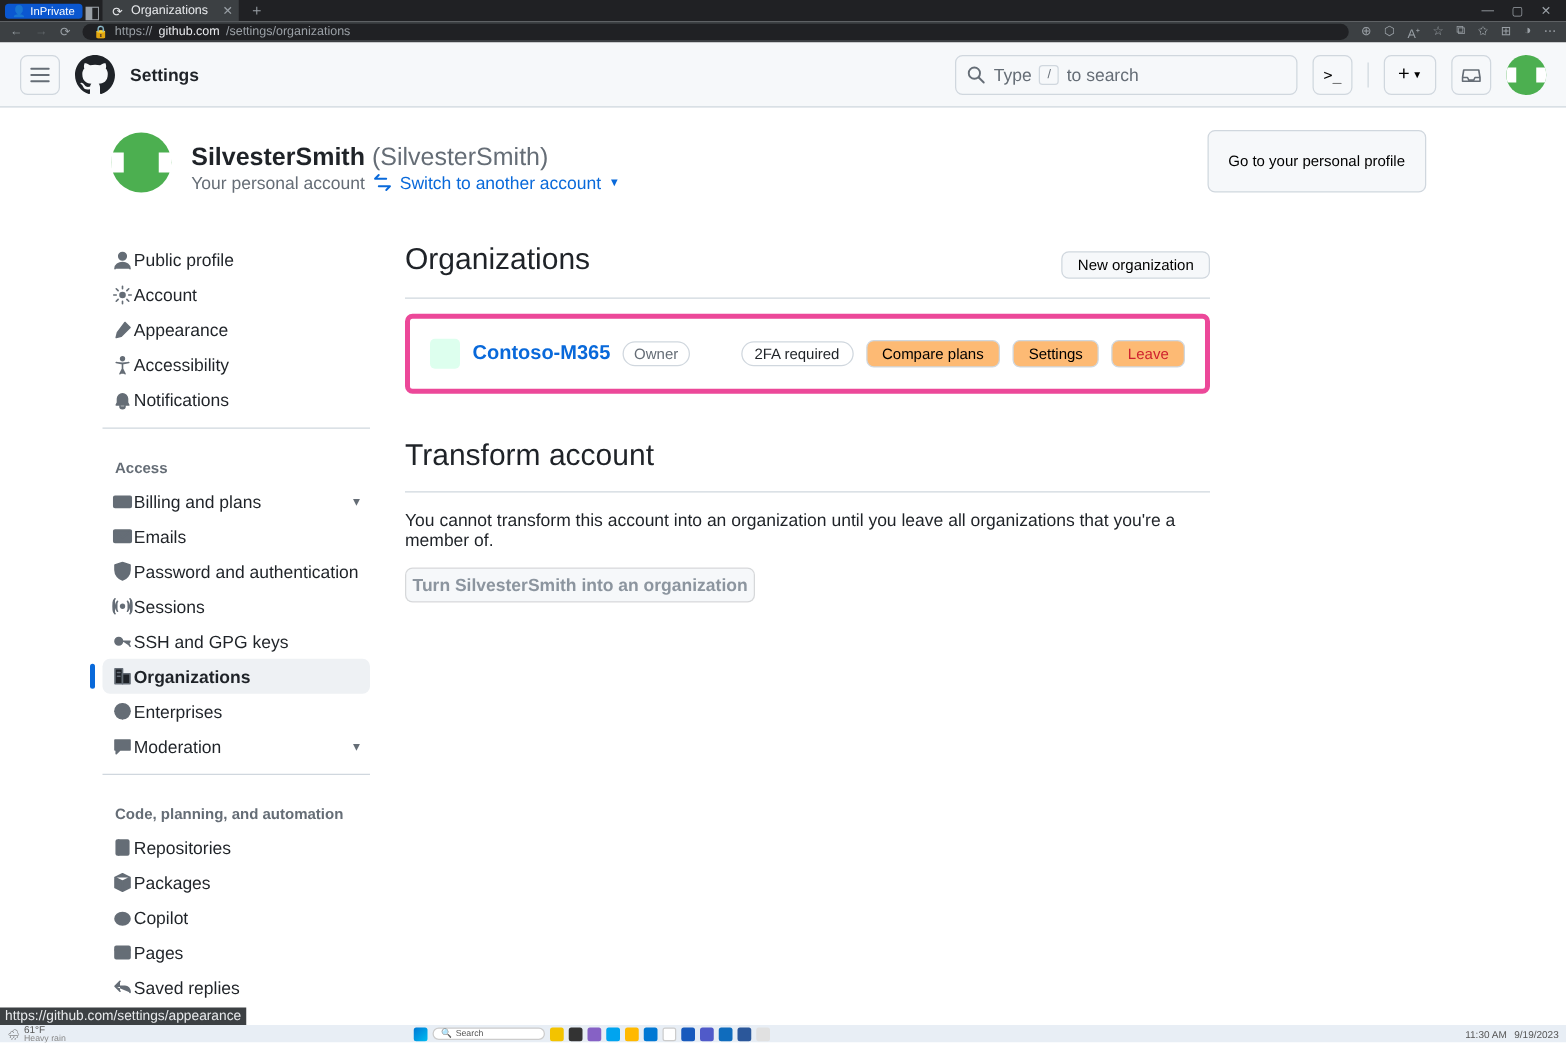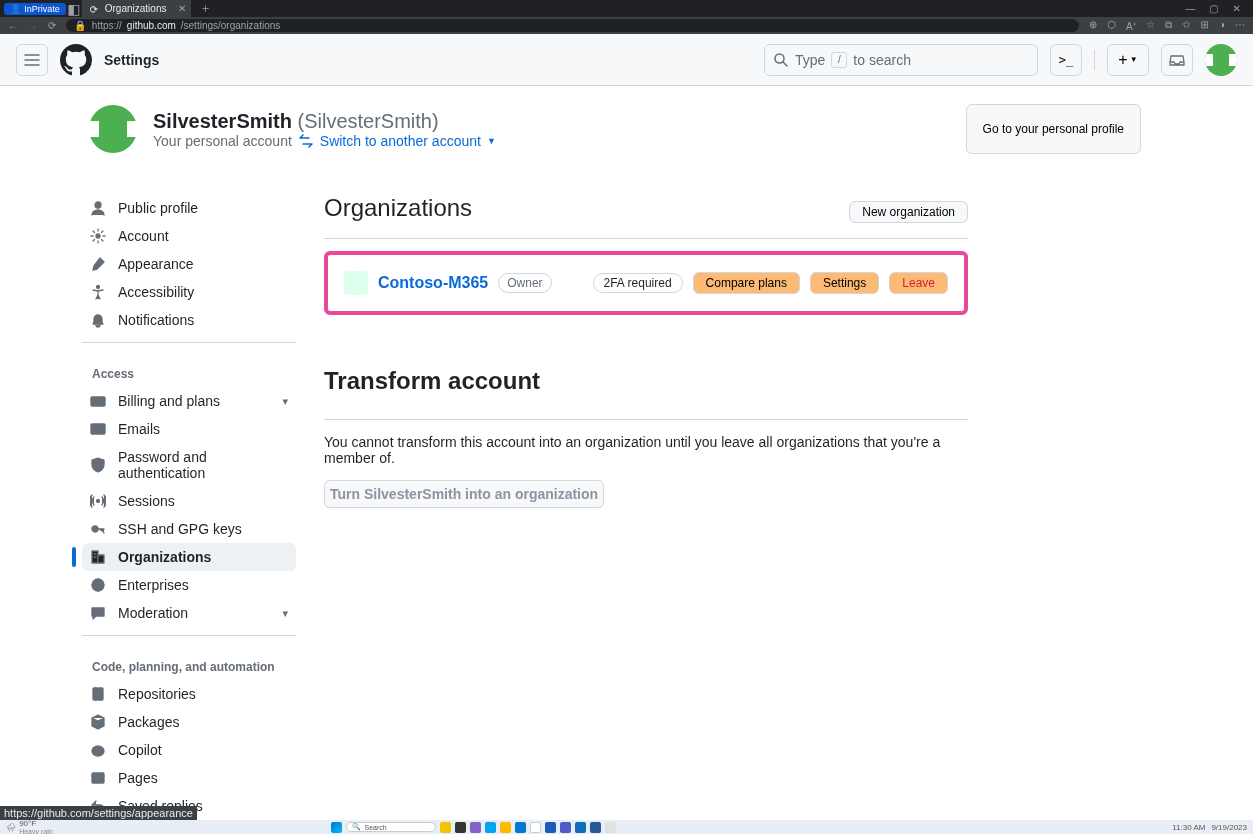--- a/index.html
+++ b/index.html
@@ -157,21 +157,21 @@
   gap: 24px;
   height: calc(100% - 34px - 52px - 14px);
   overflow: hidden;
 }
 .page-body-inner {
   display:flex;
   width:100%;
 }
 .profile-header {
   display:flex;
-  align-items:center;
+  align-items:flex-end;
   padding: 0 16px 16px 89px;
   gap:16px;
   max-width:1280px;
   margin: 18px auto 0 auto;
 }
 .profile-ava {
   width:48px; height:48px; border-radius:50%;
   background:#4caf50;
   position:relative;
   flex-shrink:0;
@@ -210,21 +210,21 @@
 .side-section-label {
   font-size:12px;
   font-weight:600;
   color:#656d76;
   padding: 16px 8px 6px 10px;
 }
 .side-hr { border:none; border-top:1px solid #d0d7de; margin: 8px 0 8px 0; }
 .side-item {
   display:flex;
   align-items:center;
-  gap:12px;
+  gap:1px;
   padding: 6px 8px;
   border-radius:6px;
   color:#1f2328;
   font-size:14px;
   cursor:pointer;
   position:relative;
 }
 .side-item.active { background:#eef1f4; font-weight:600; }
 .side-item.active::before {
   content:"";
@@ -302,24 +302,24 @@
 .btn-sm {
   border:1px solid #d0d7de;
   background:#fdba74;
   border-radius:6px;
   padding:3px 12px;
   font-size:12px;
   font-weight:500;
 }
 .btn-sm.danger { color:#cf222e; }
 .transform-h {
-  font-size:24px; font-weight:700;
-  margin-top:52px;
+  font-size:24px; font-weight:400;
+  margin-top:36px;
   border-bottom:1px solid #d0d7de;
-  padding-bottom:24px;
+  padding-bottom:14px;
 }
 .transform-text { margin-top:14px; color:#1f2328; font-size:14px;}
 .btn-disabled {
   margin-top:14px;
   border:1px solid rgba(31,35,40,0.15);
   background:#f6f8fa;
   color:#8c959f;
   padding:5px 5px;
   border-radius:6px;
   font-size:14px;
@@ -635,21 +635,21 @@
 
 </div>
 </div>
 
 <div class="link-preview">https://github.com/settings/appearance</div>
 
 <div class="taskbar">
   <div class="weather">
     <span>🌧</span>
     <span>
-      <div>90°F</div>
+      <div>61°F</div>
       <div style="font-size:7px;color:#888;">Heavy rain</div>
     </span>
   </div>
   <div class="task-center">
     <span class="task-icon" style="background:linear-gradient(135deg,#0078d4,#00bcf2);"></span>
     <div class="task-search">
       <span>🔍</span>
       <span>Search</span>
     </div>
     <span class="task-icon" style="background:#f3c300;"></span>

